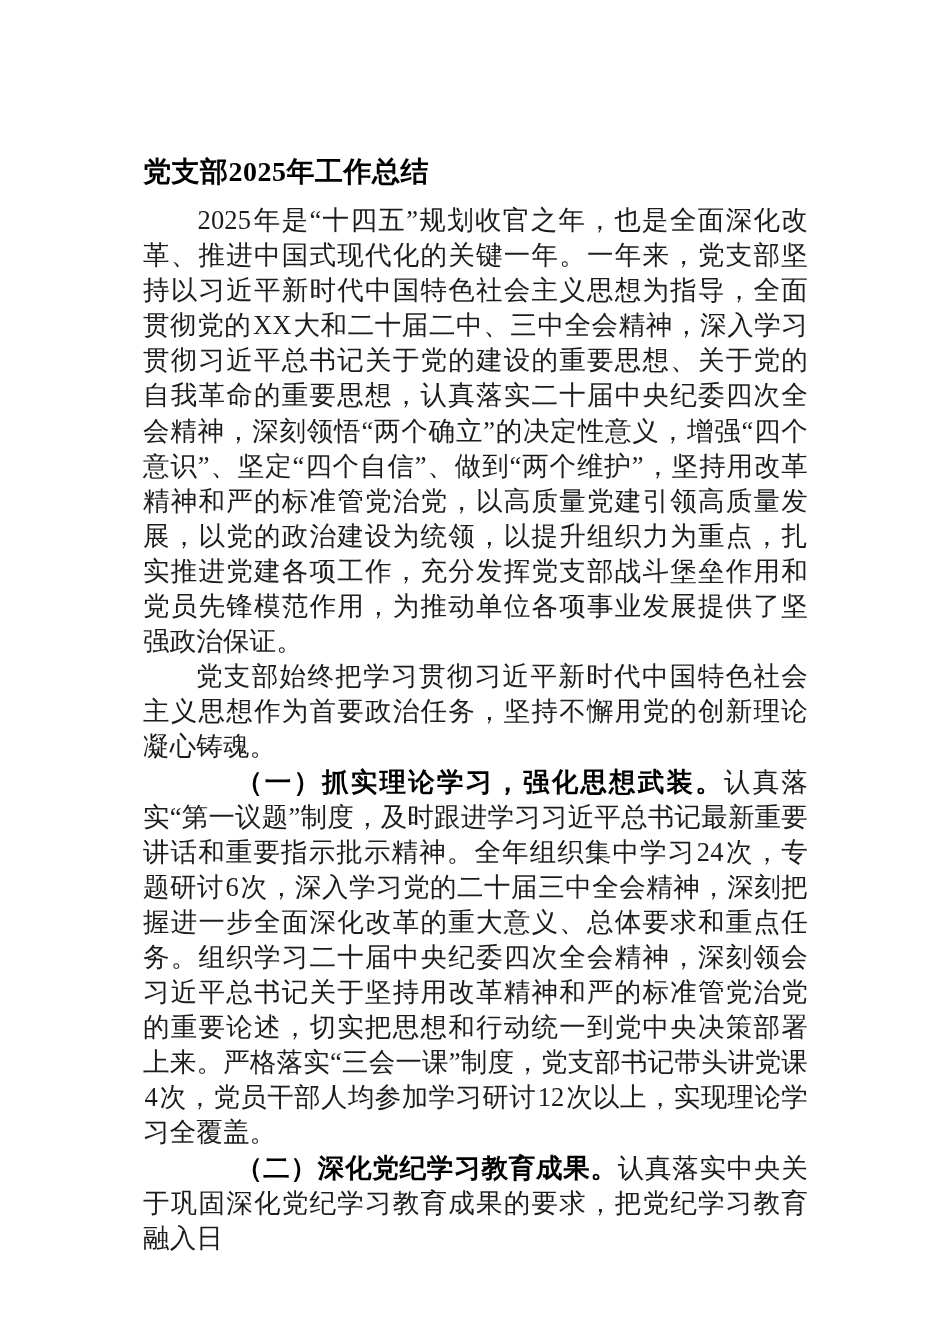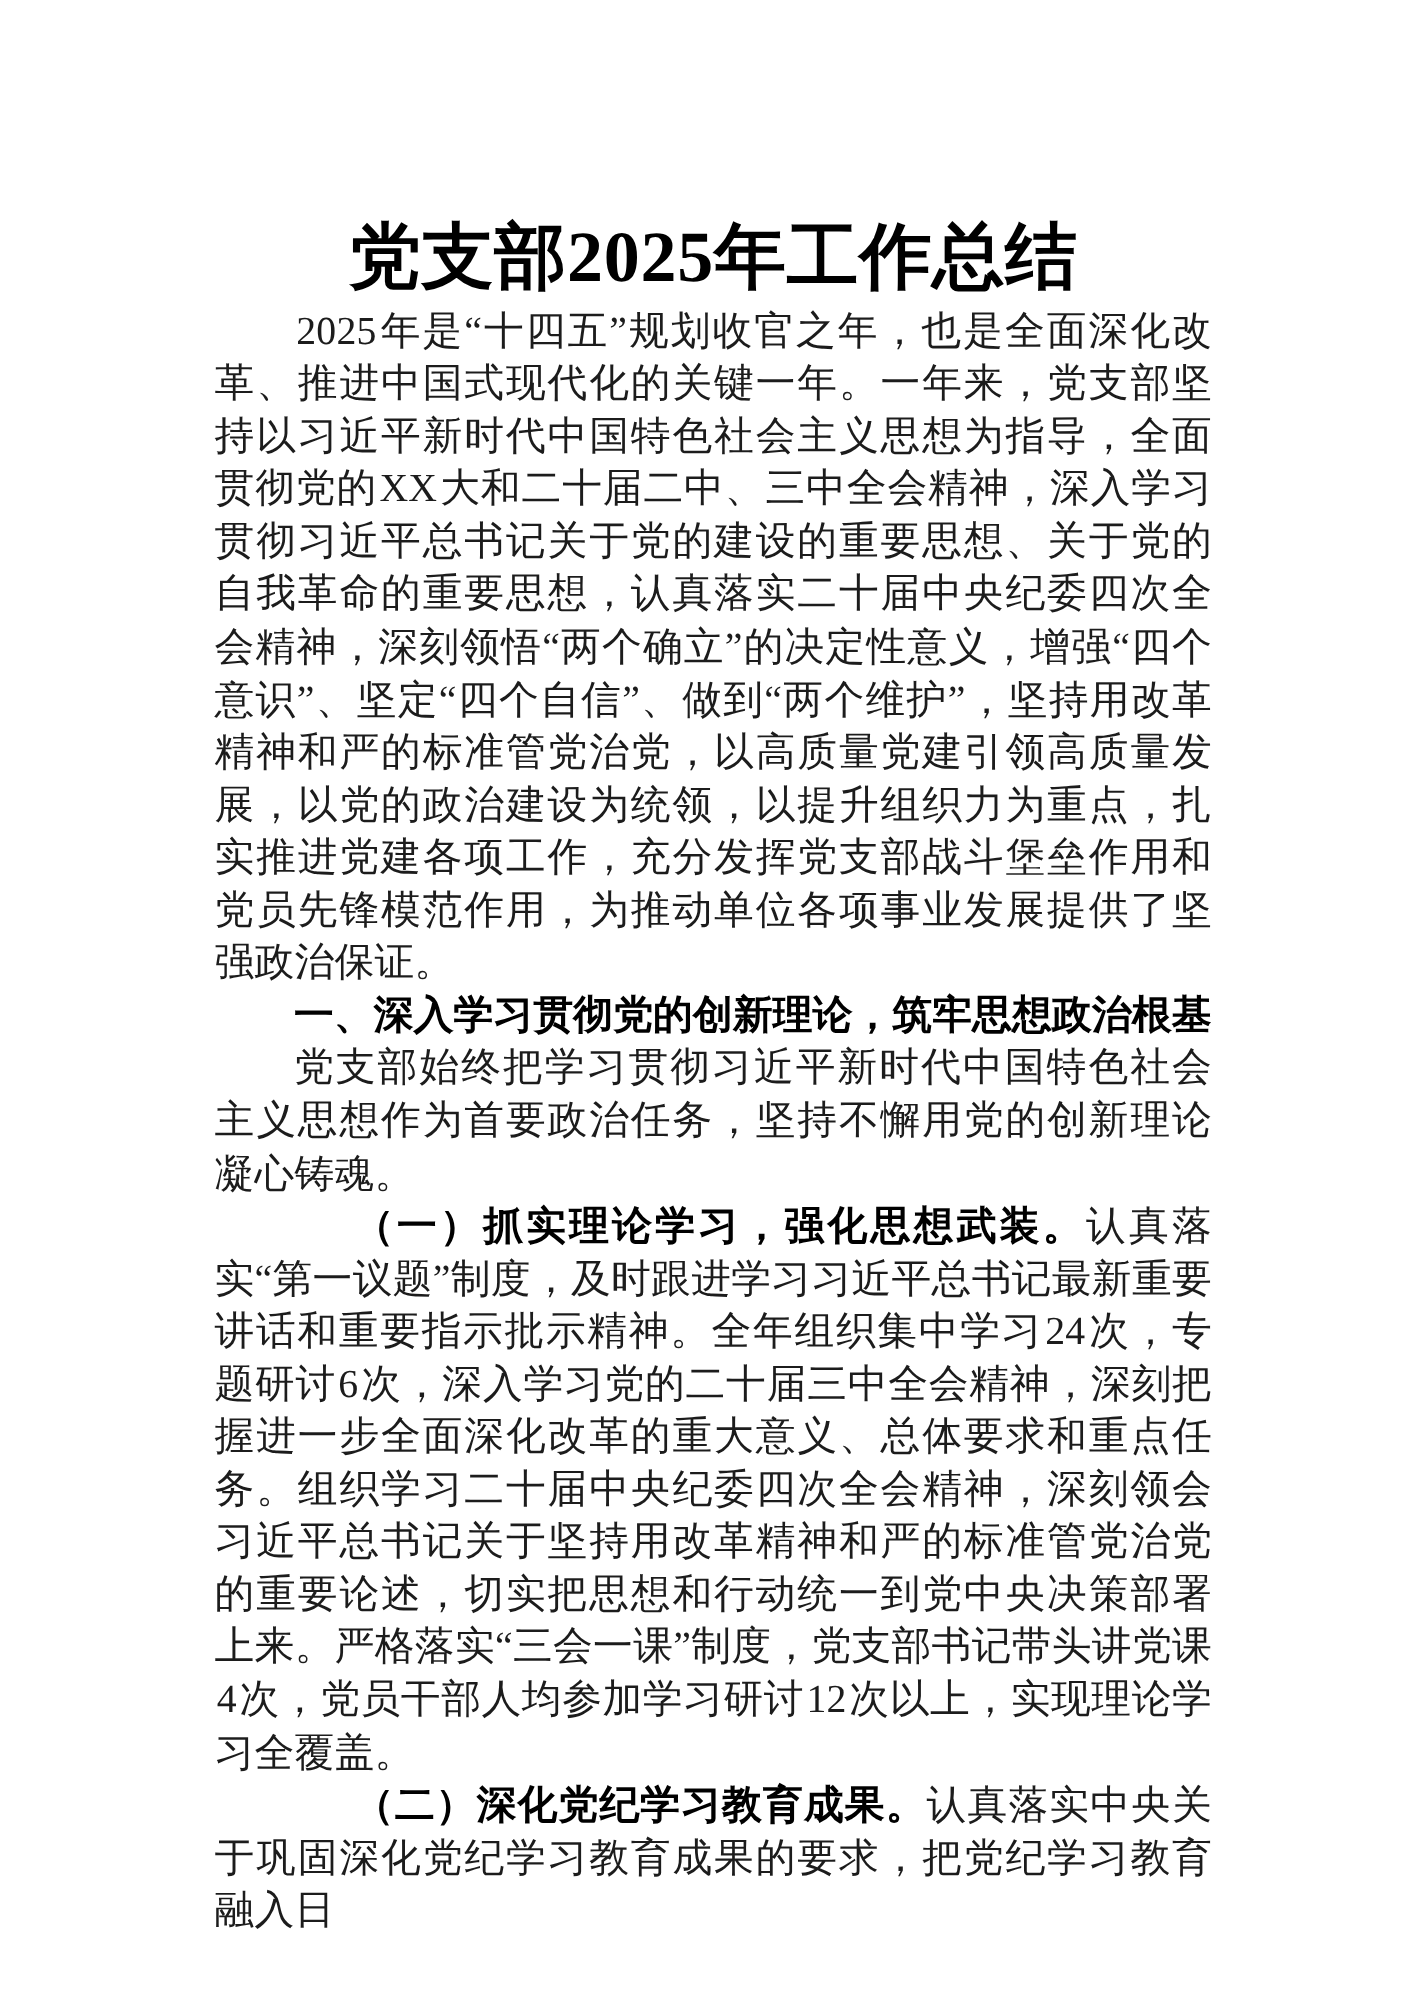--- a/index.html
+++ b/index.html
@@ -33,23 +33,23 @@
   }
 
   
   .doc-title {
     margin: 0;
     padding: 0;
     position: absolute;
     top: 148px;
     left: 0;
     width: 665px;
-    text-align: center;
+    text-align: left;
     font-family: "Liberation Serif", "DejaVu Serif", serif;
-    font-size: 48px;
+    font-size: 28px;
     font-weight: 700;
     line-height: 48px;
     letter-spacing: 0.5px;
     color: #000000;
     white-space: nowrap;
   }
 
   
   .body-block {
     position: absolute;
@@ -110,21 +110,20 @@
 
   <div class="content">
 
     <h1 class="doc-title">党支部2025年工作总结</h1>
 
     <div class="body-block">
 
       <p class="para"><span class="lat">2025</span><span>年是“十四五”规划收官之年，也是全面深化改革、推进中国式现代化的关键一年。一年来，党支部坚持以习近平新时代中国特色社会主义思想为指导，全面贯彻党的</span><span class="lat">XX</span><span>大和二十届二中、三中全会精神，深入学习贯彻习近平总书记关于党的建设的重要思想、关于党的自我革命的重要思想，认真落实二十届中央纪委四次全会精神，深刻领悟“两个确立”的决定性意义，增强“四个意识”、坚定“四个自信”、做到“两个维护”，坚持用改革精神和严的标准管党治党，以高质量党建引领高质量发展，以党的政治建设为统领，以提升组织力为重点，扎实推进党建各项工作，充分发挥党支部战斗堡垒作用和党员先锋模范作用，为推动单位各项事业发展提供了坚强政治保证。</span></p>
 
 
-      <p class="section-heading">一、深入学习贯彻党的创新理论，筑牢思想政治根基</p>
 
       <p class="para">党支部始终把学习贯彻习近平新时代中国特色社会主义思想作为首要政治任务，坚持不懈用党的创新理论凝心铸魂。</p>
 
       <p class="para"><span class="lead">（一）抓实理论学习，强化思想武装。</span><span>认真落实“第一议题”制度，及时跟进学习习近平总书记最新重要讲话和重要指示批示精神。全年组织集中学习</span><span class="lat">24</span><span>次，专题研讨</span><span class="lat">6</span><span>次，深入学习党的二十届三中全会精神，深刻把握进一步全面深化改革的重大意义、总体要求和重点任务。组织学习二十届中央纪委四次全会精神，深刻领会习近平总书记关于坚持用改革精神和严的标准管党治党的重要论述，切实把思想和行动统一到党中央决策部署上来。严格落实“三会一课”制度，党支部书记带头讲党课</span><span class="lat">4</span><span>次，党员干部人均参加学习研讨</span><span class="lat">12</span><span>次以上，实现理论学习全覆盖。</span></p>
 
       <p class="para"><span class="lead">（二）深化党纪学习教育成果。</span><span>认真落实中央关于巩固深化党纪学习教育成果的要求，把党纪学习教育融入日</span></p>
 
     </div>
   </div>
 </div>

